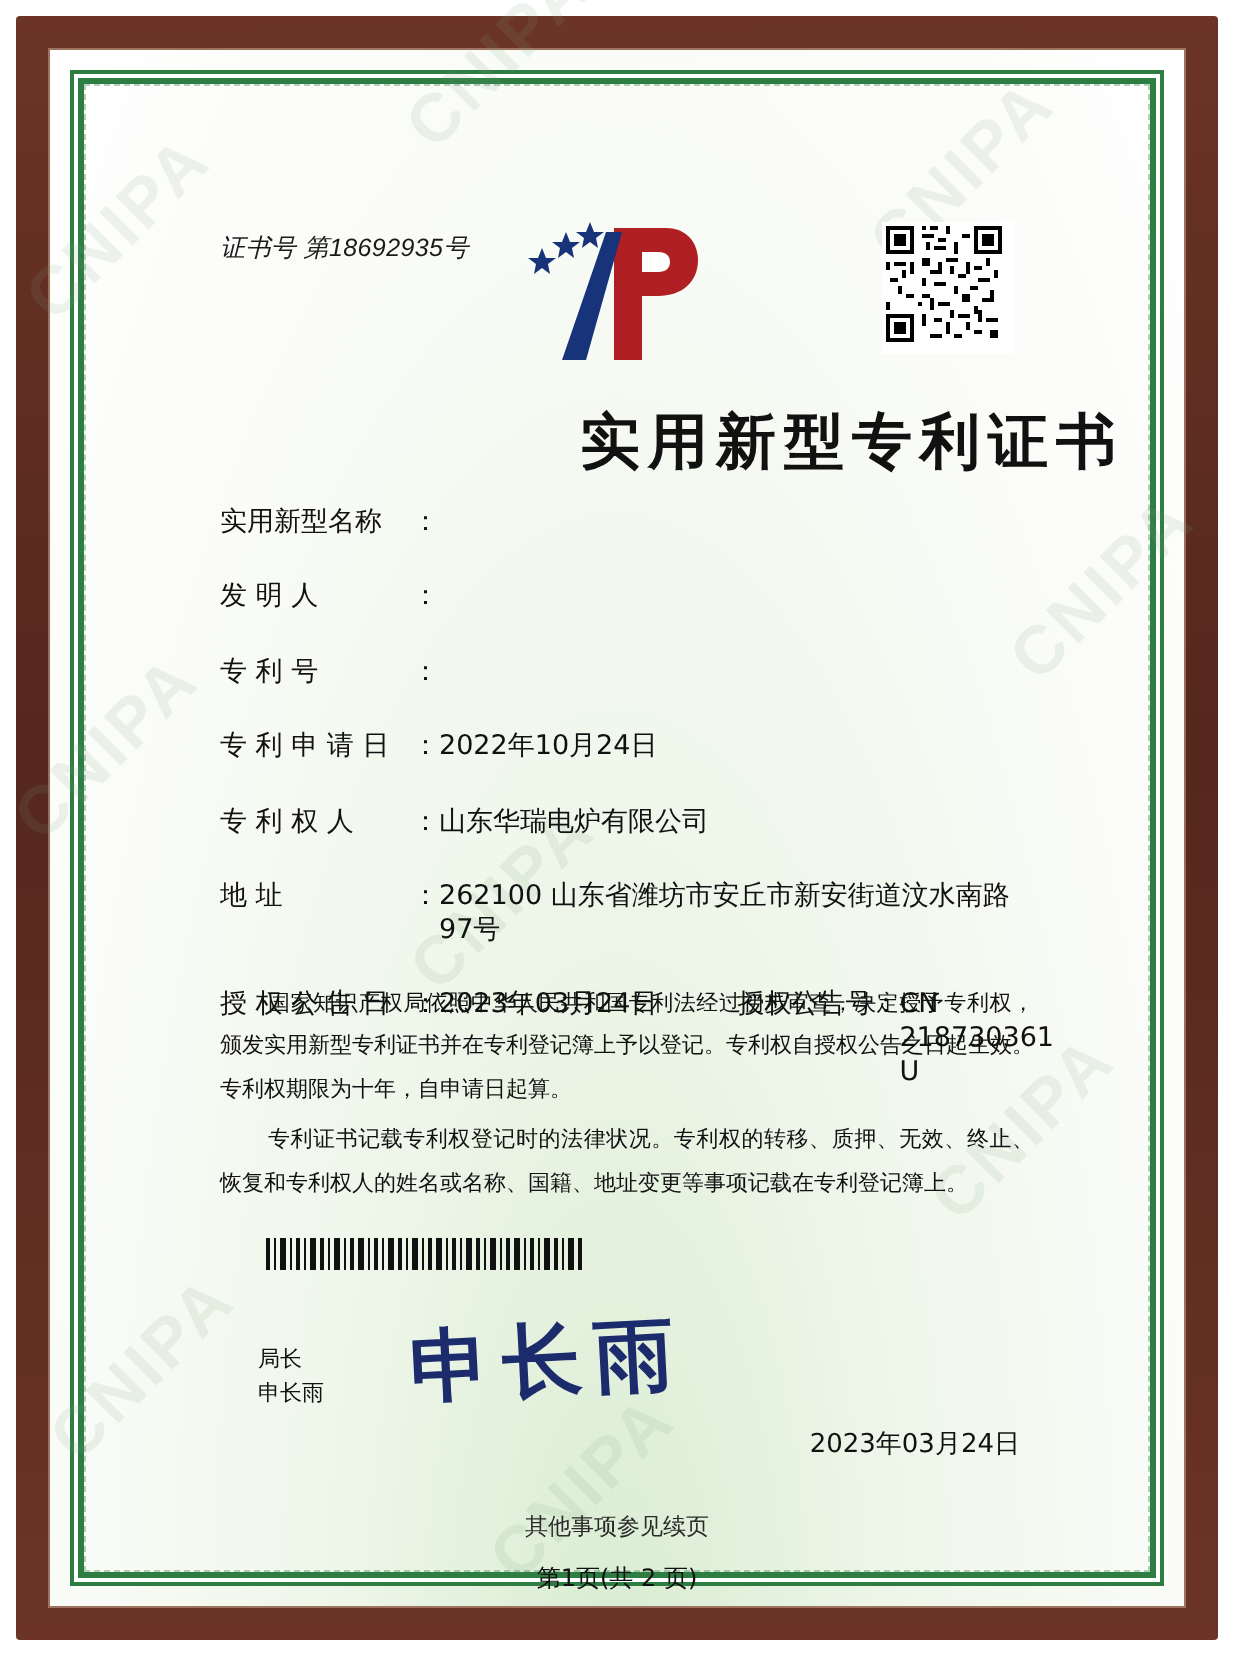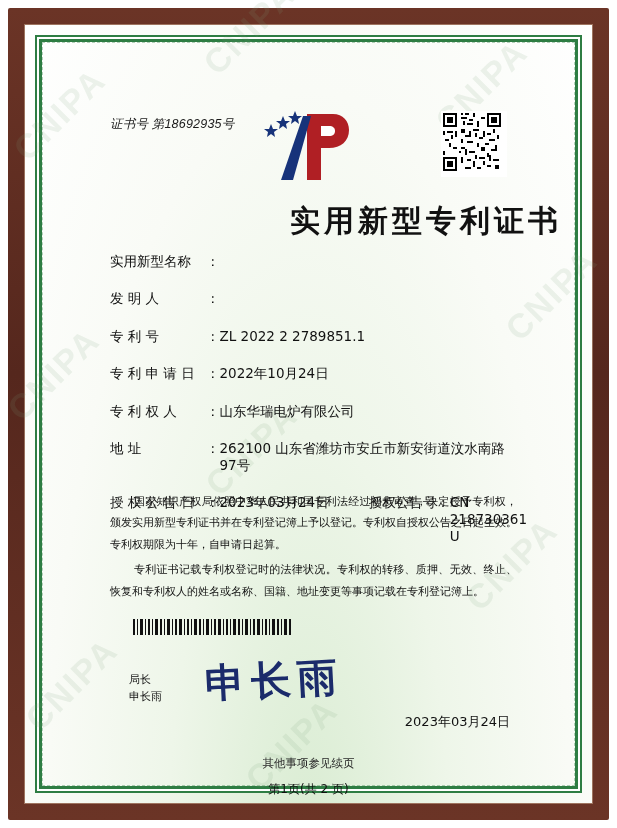--- a/index.html
+++ b/index.html
@@ -286,21 +286,20 @@
         </div>
 
         <div class="field">
           <span class="flabel">发  明  人</span>
           <span class="fsep">：</span>
         </div>
 
         <div class="field">
           <span class="flabel">专  利  号</span>
           <span class="fsep">：</span>
-          <span class="fval">ZL 2022 2 2789851.1</span>
         </div>
 
         <div class="field">
           <span class="flabel">专 利 申 请 日</span>
           <span class="fsep">：</span>
           <span class="fval">2022年10月24日</span>
         </div>
 
         <div class="field">
           <span class="flabel">专  利  权  人</span>

